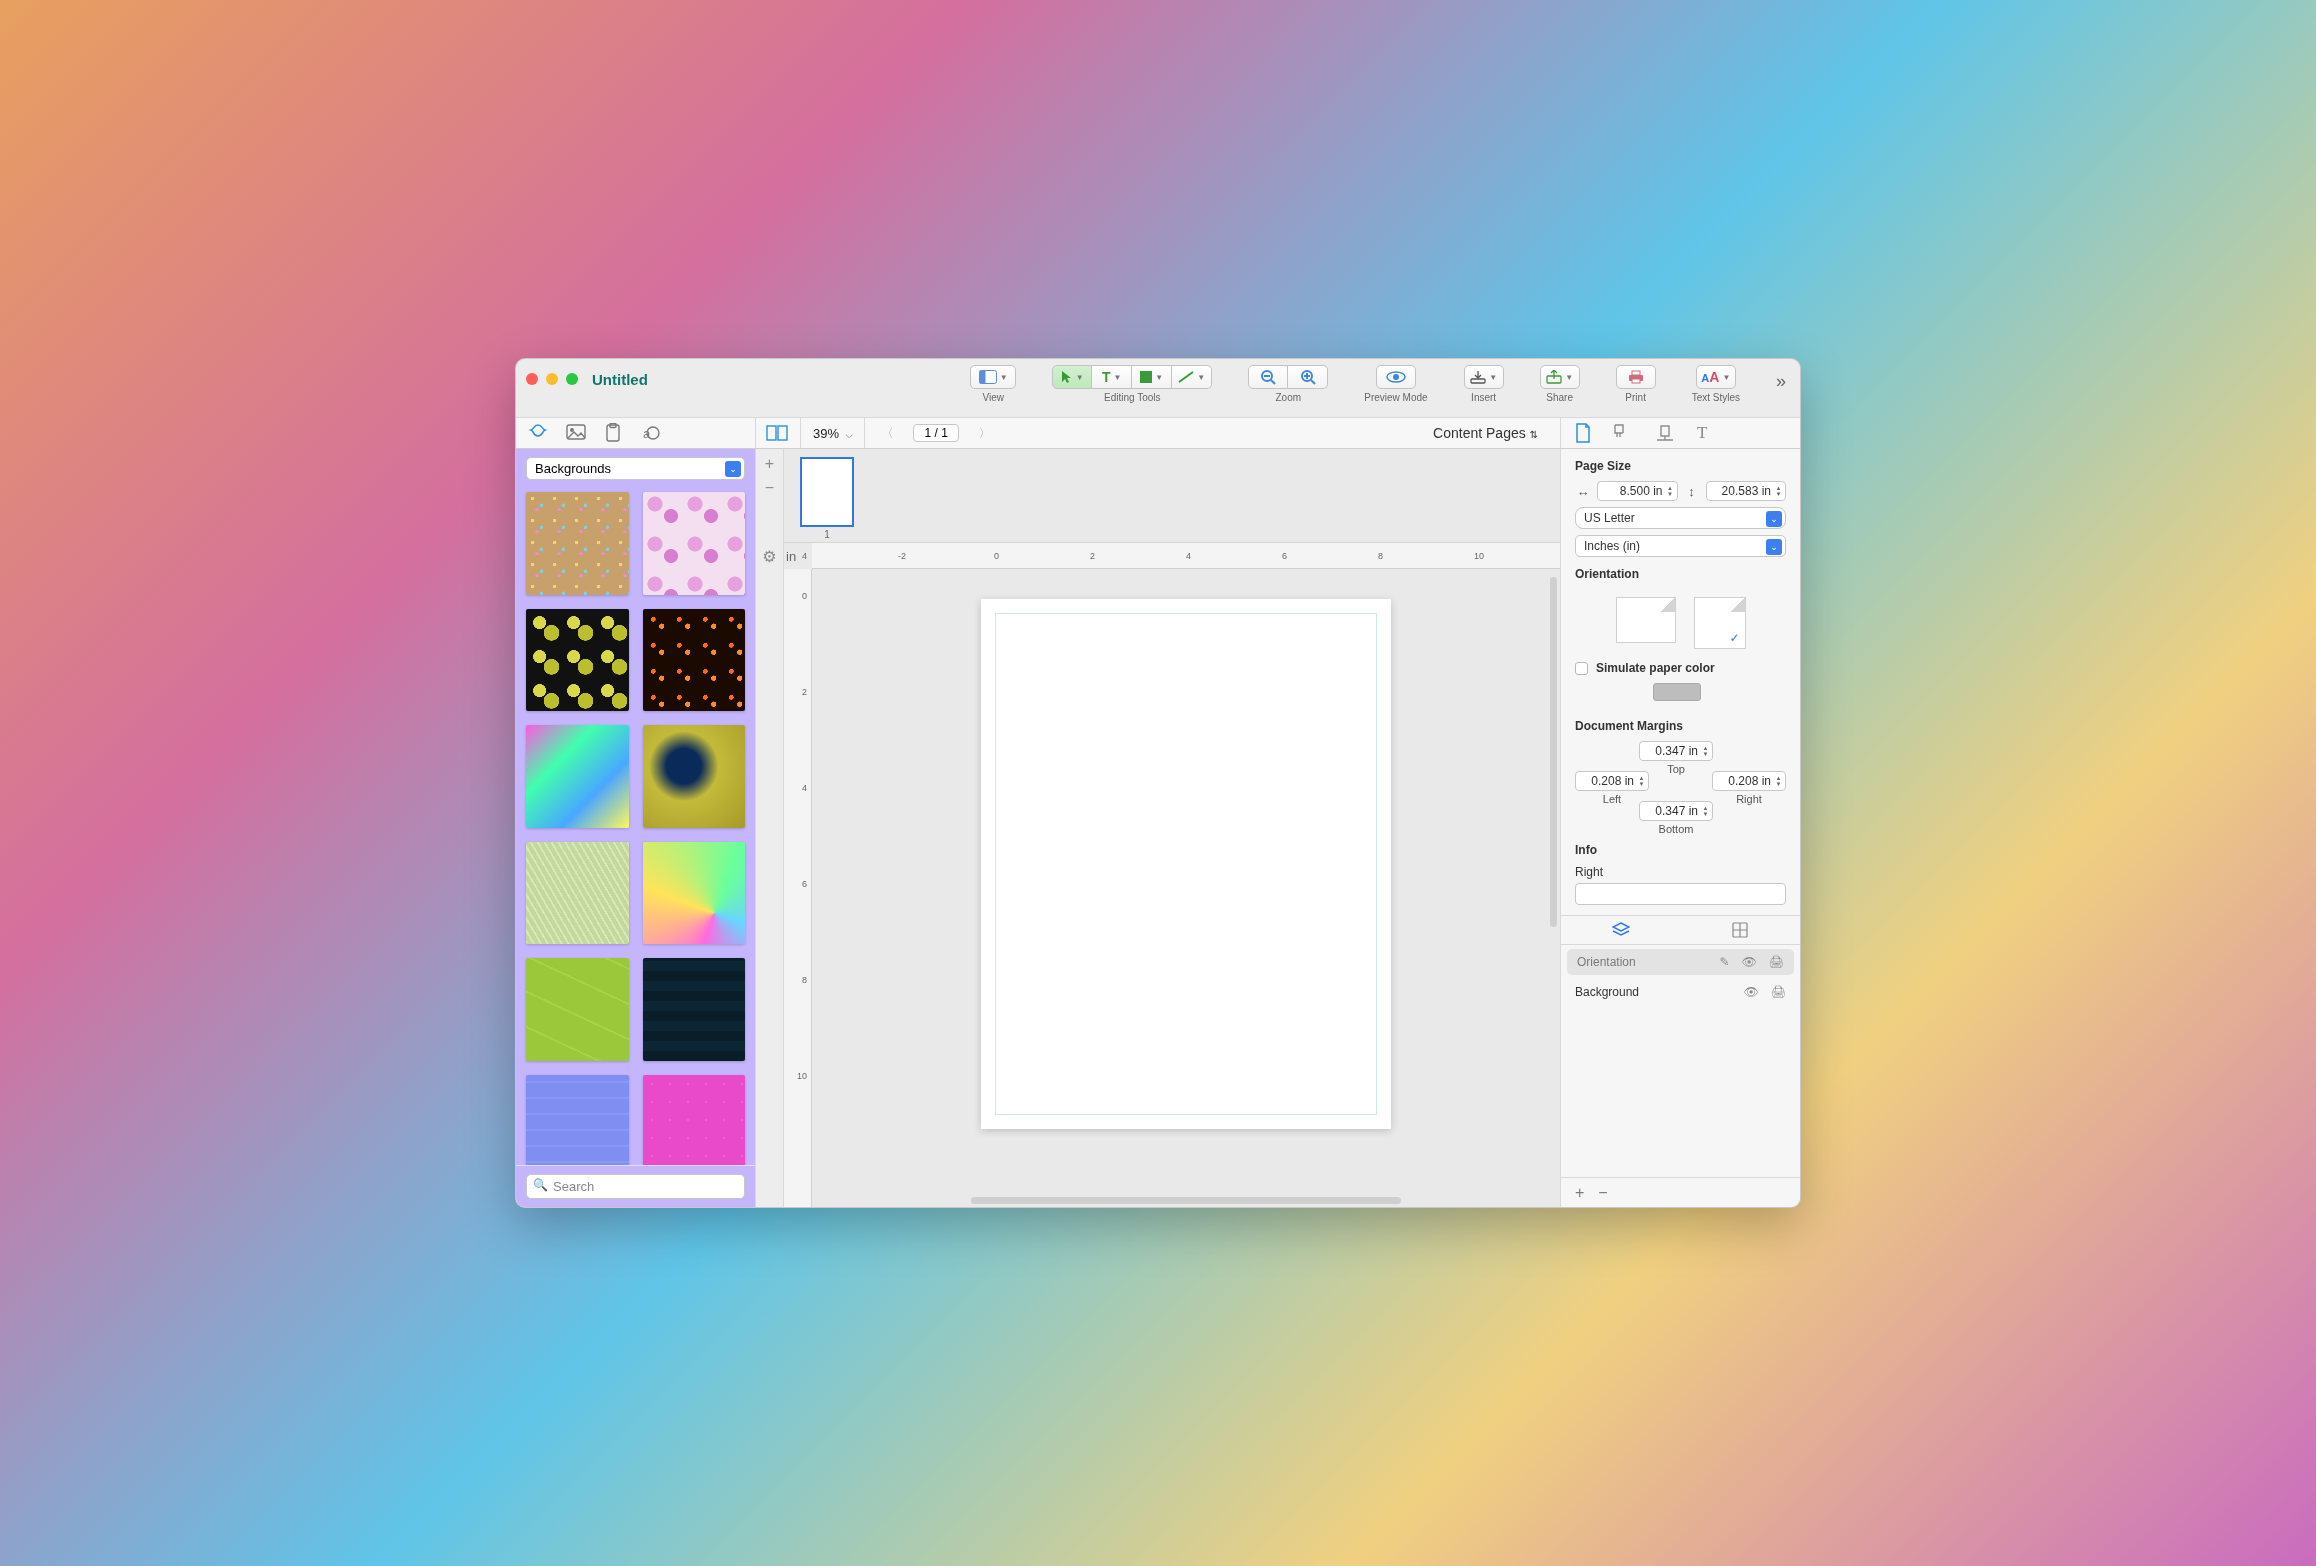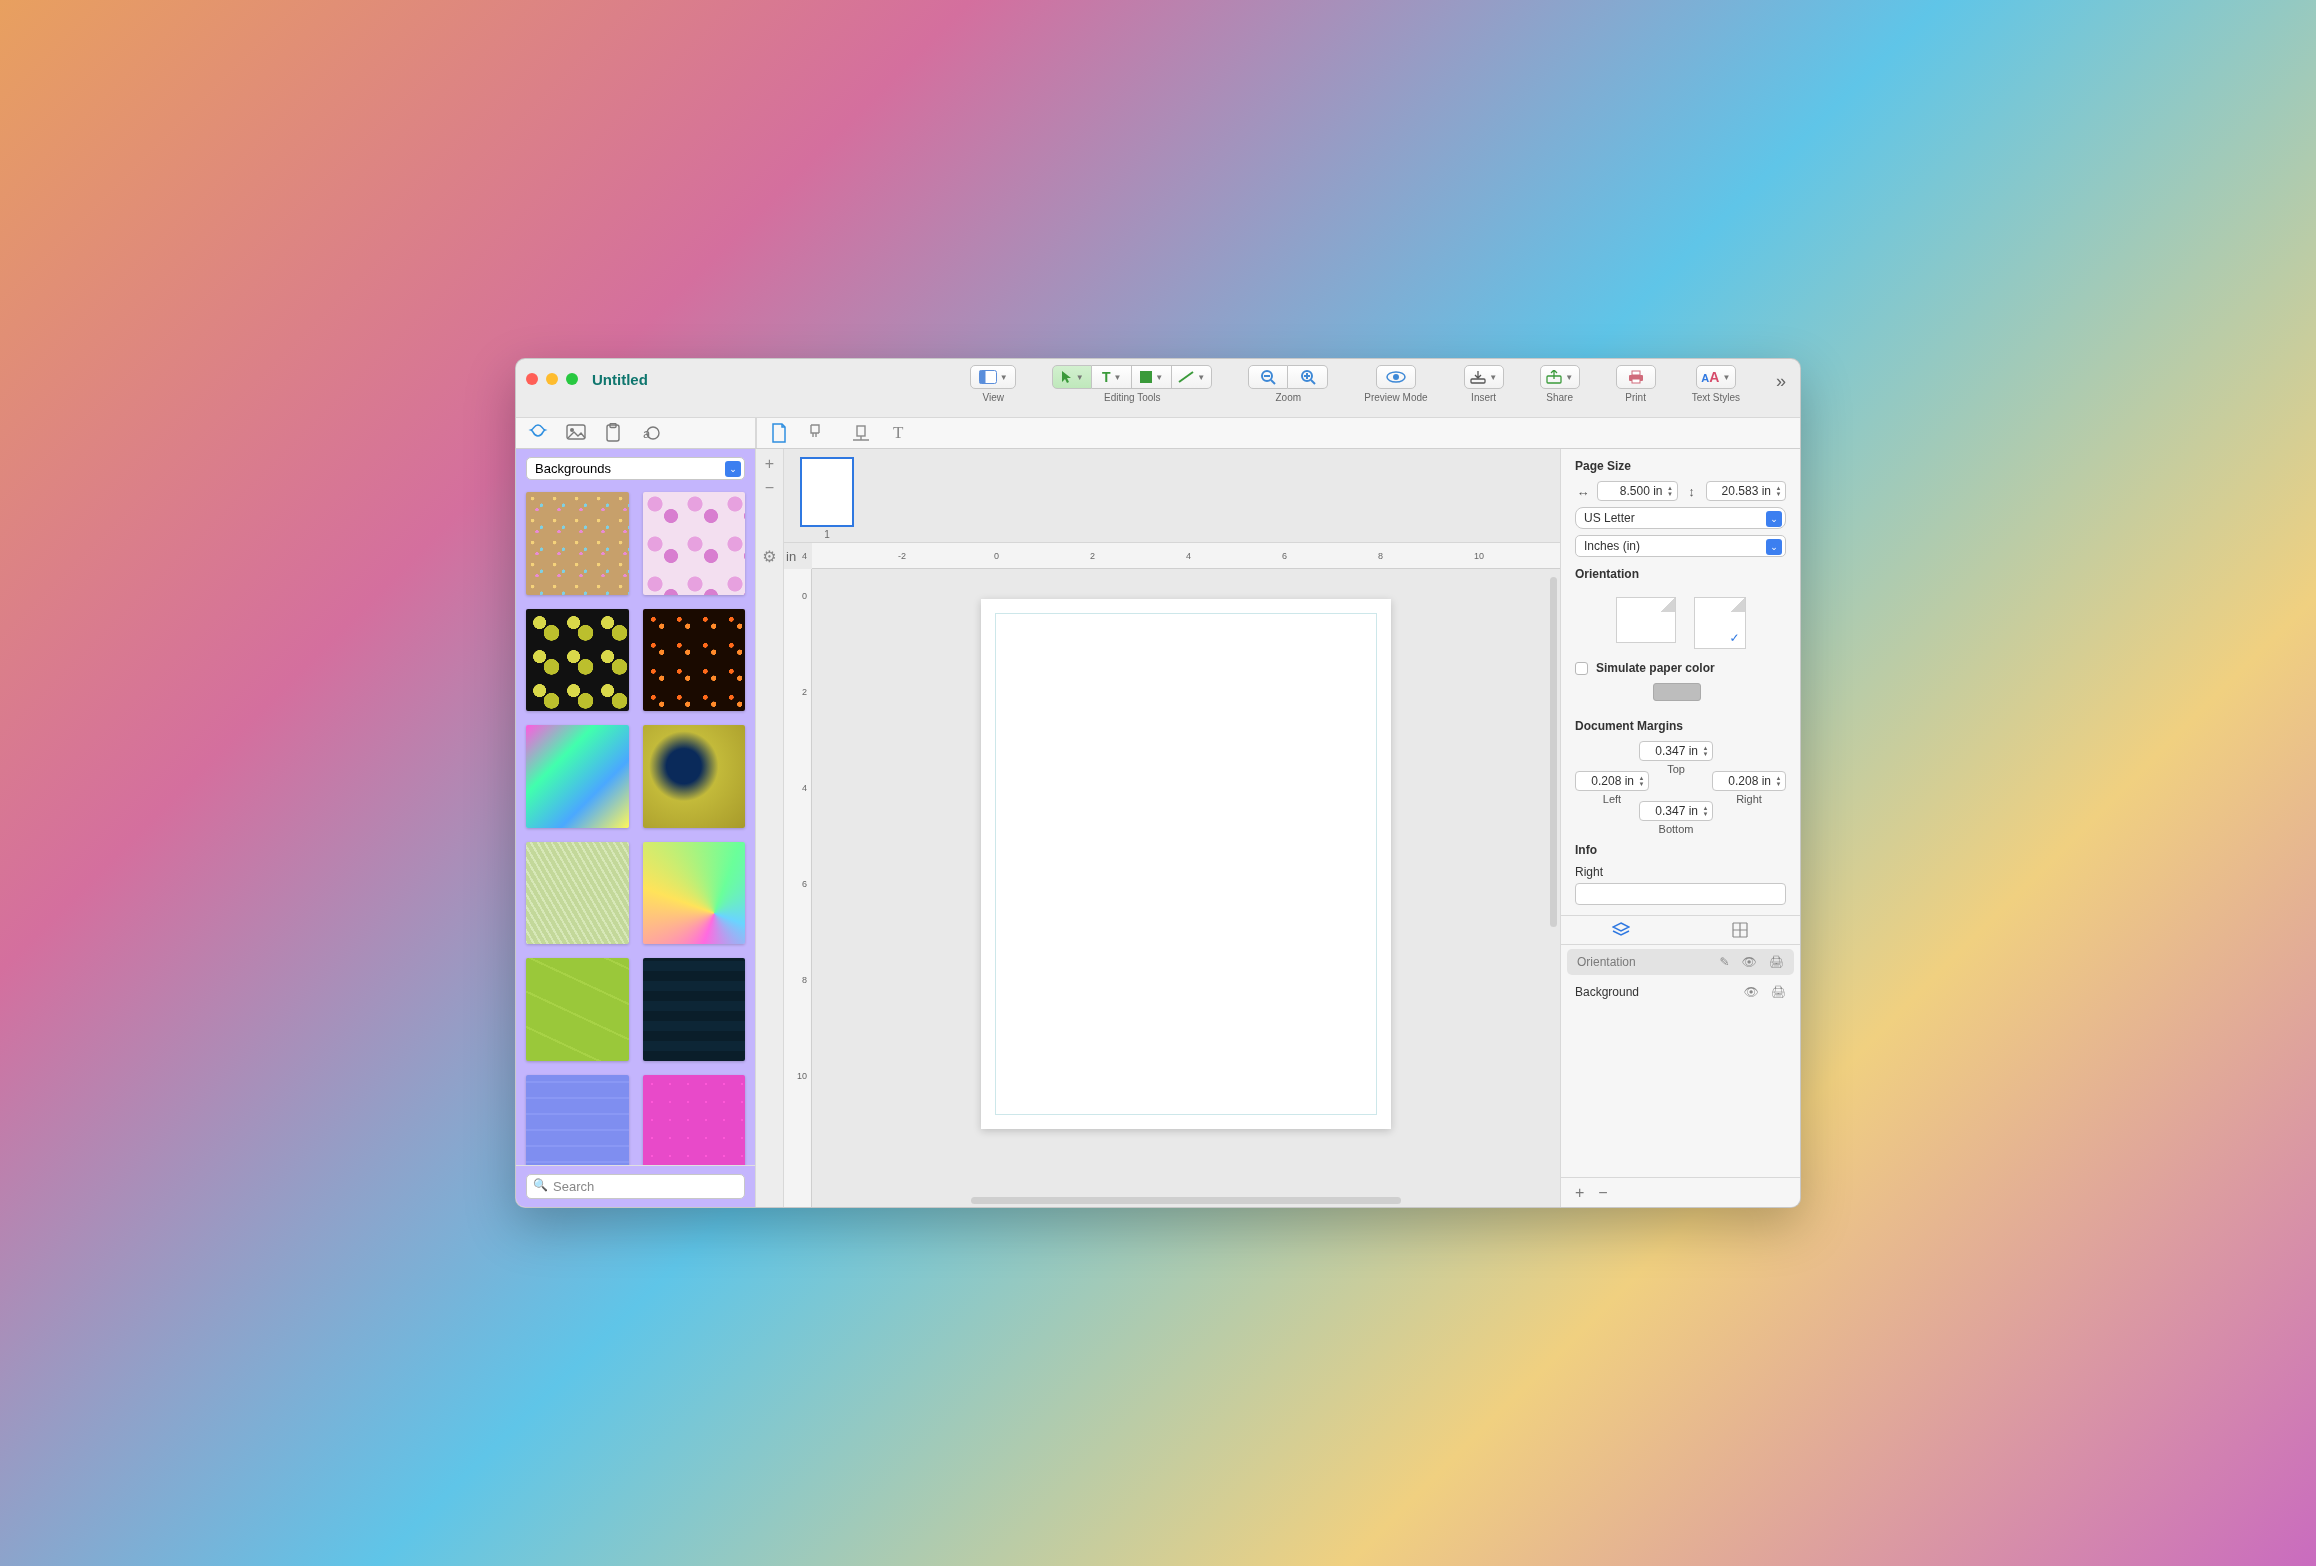--- a/index.html
+++ b/index.html
@@ -281,20 +281,35 @@
             <rect x="6" y="0.5" width="6" height="4" rx="1" fill="none" stroke="#7a7a7a" stroke-width="1.4"></rect>
           </svg>
         </span>
       <span class="micon">
           <svg width="20" height="20">
             <circle cx="13" cy="10" r="6" fill="none" stroke="#7a7a7a" stroke-width="1.4"></circle>
             <text x="3" y="15" font-size="13" fill="#7a7a7a">a</text>
           </svg>
         </span>
     </div>
+    <div class="tb2-mid">
+      <span class="micon" style="color:#2f8fe0;">
+          <svg width="22" height="16">
+            <rect x="1" y="1" width="9" height="14" fill="none" stroke="#2f8fe0" stroke-width="1.4"></rect>
+            <rect x="12" y="1" width="9" height="14" fill="none" stroke="#2f8fe0" stroke-width="1.4"></rect>
+          </svg>
+        </span>
+      <div class="tb2-sep"></div>
+      <span class="zoom-sel"><span>39%</span> <span class="chev" style="font-size:9px;">⌵</span></span>
+      <div class="tb2-sep"></div>
+      <span class="arrow-btn">〈</span>
+      <span class="pagebox">1 / 1</span>
+      <span class="arrow-btn">〉</span>
+      <span class="content-label"><span>Content Pages</span> <span style="font-size:10px;">⇅</span></span>
+    </div>
     <div class="tb2-right">
       <span class="micon active">
           <svg width="16" height="20">
             <path d="M2 1 H11 L14 4 V19 H2 Z" fill="none" stroke="#2f8fe0" stroke-width="1.5"></path>
             <path d="M11 1 V4 H14" fill="none" stroke="#2f8fe0" stroke-width="1.5"></path>
           </svg>
         </span>
       <span class="micon">
           <svg width="20" height="20">
             <path d="M2 2 H10 V10 M2 2 V10 H10 M4 10 V14 M7 10 V14" fill="none" stroke="#8a8a8a" stroke-width="1.4"></path>

